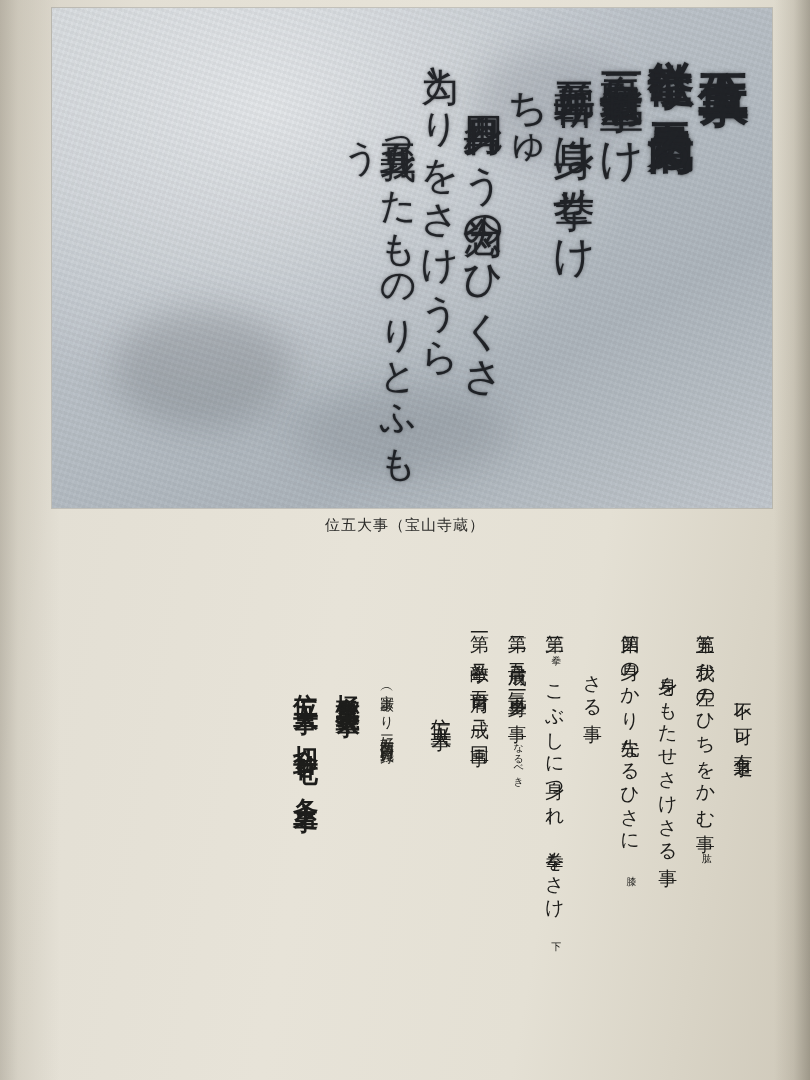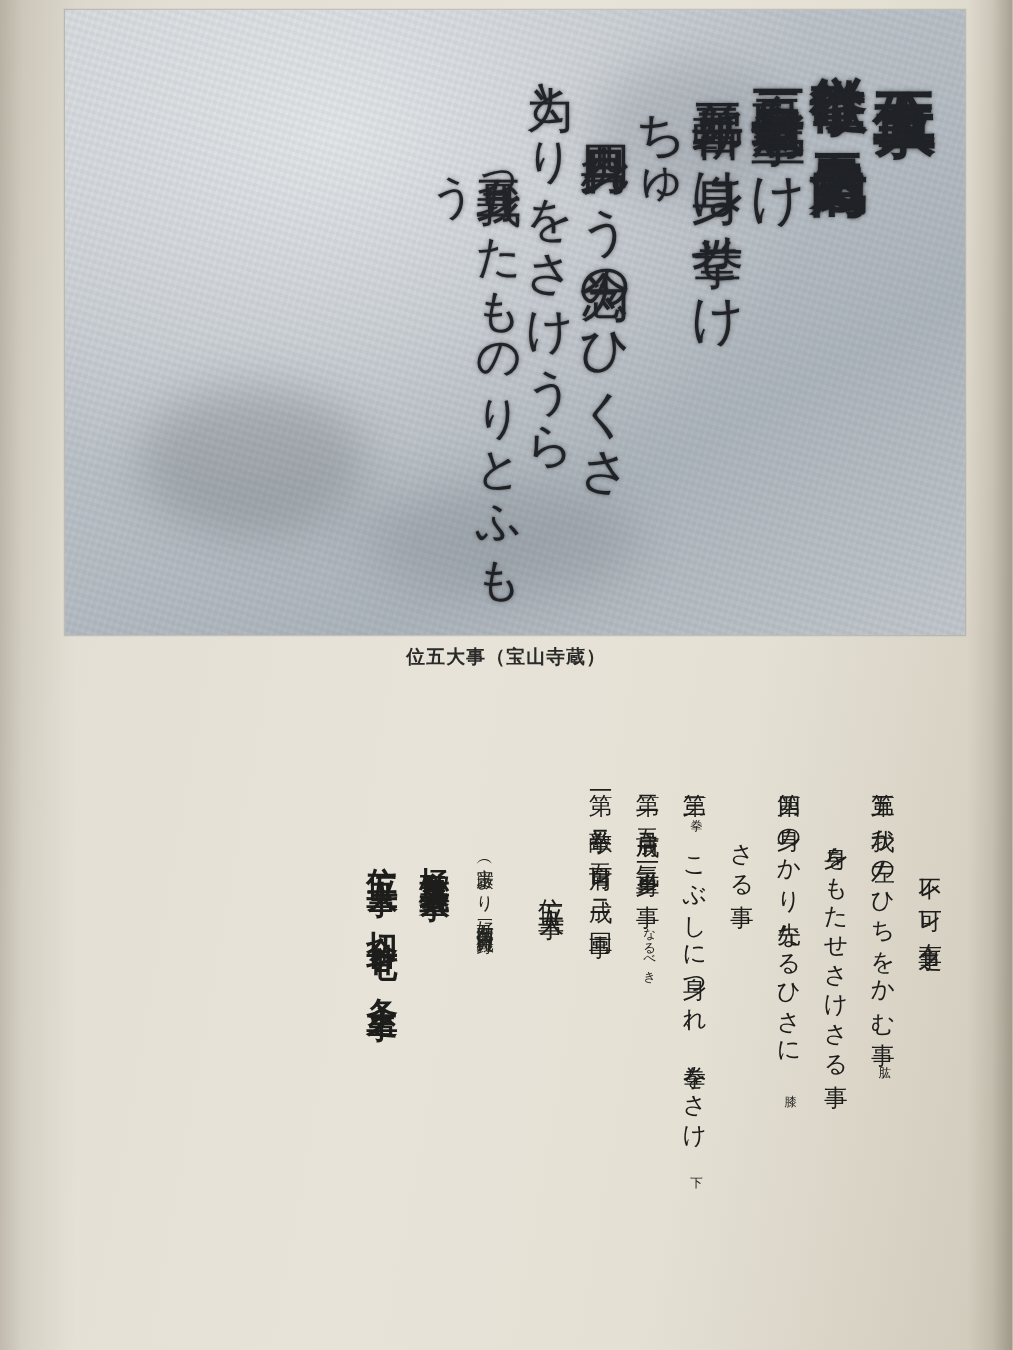--- a/index.html
+++ b/index.html
@@ -100,21 +100,20 @@
   .col.c8 { font-size: 36px; padding-top: 96px; }
 
   .plate-caption {
     position: absolute;
     left: 0; right: 0;
     top: 516px;
     text-align: center;
     font-size: 15px;
     color: #2a2a28;
     letter-spacing: 1px;
-    font-weight: bold;
   }
 
   
   .transcript {
     position: absolute;
     right: 54px;
     top: 616px;
     height: 430px;
     display: flex;
     flex-direction: row;

